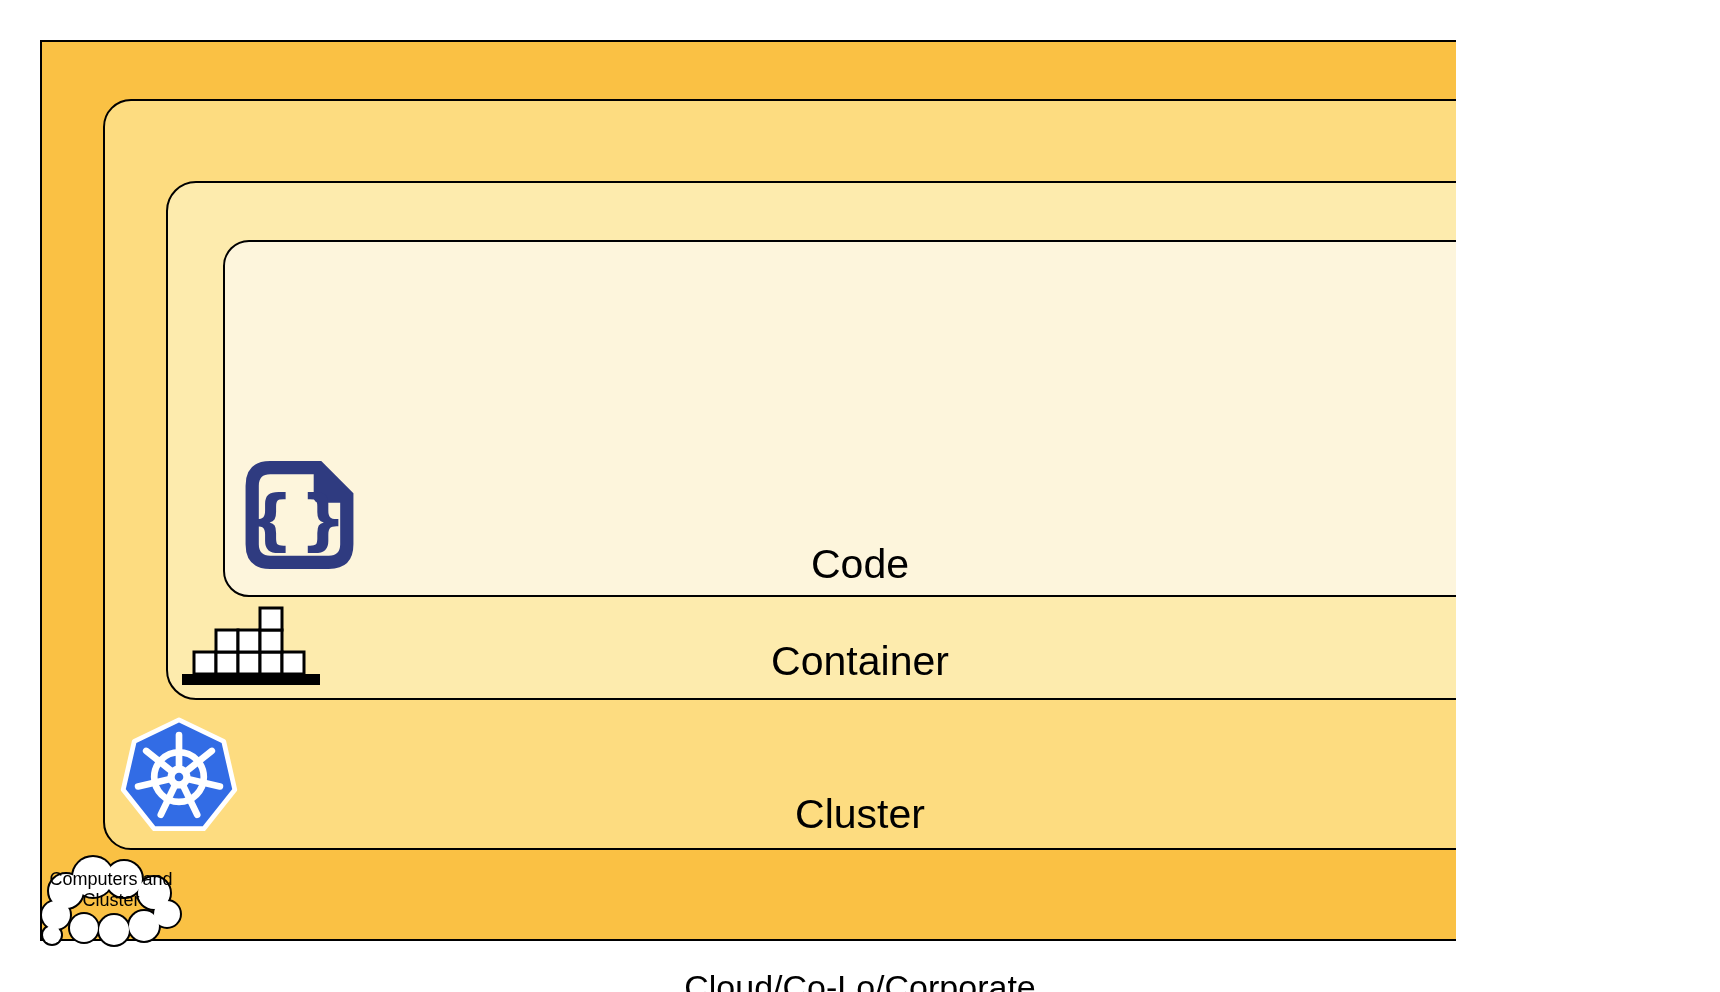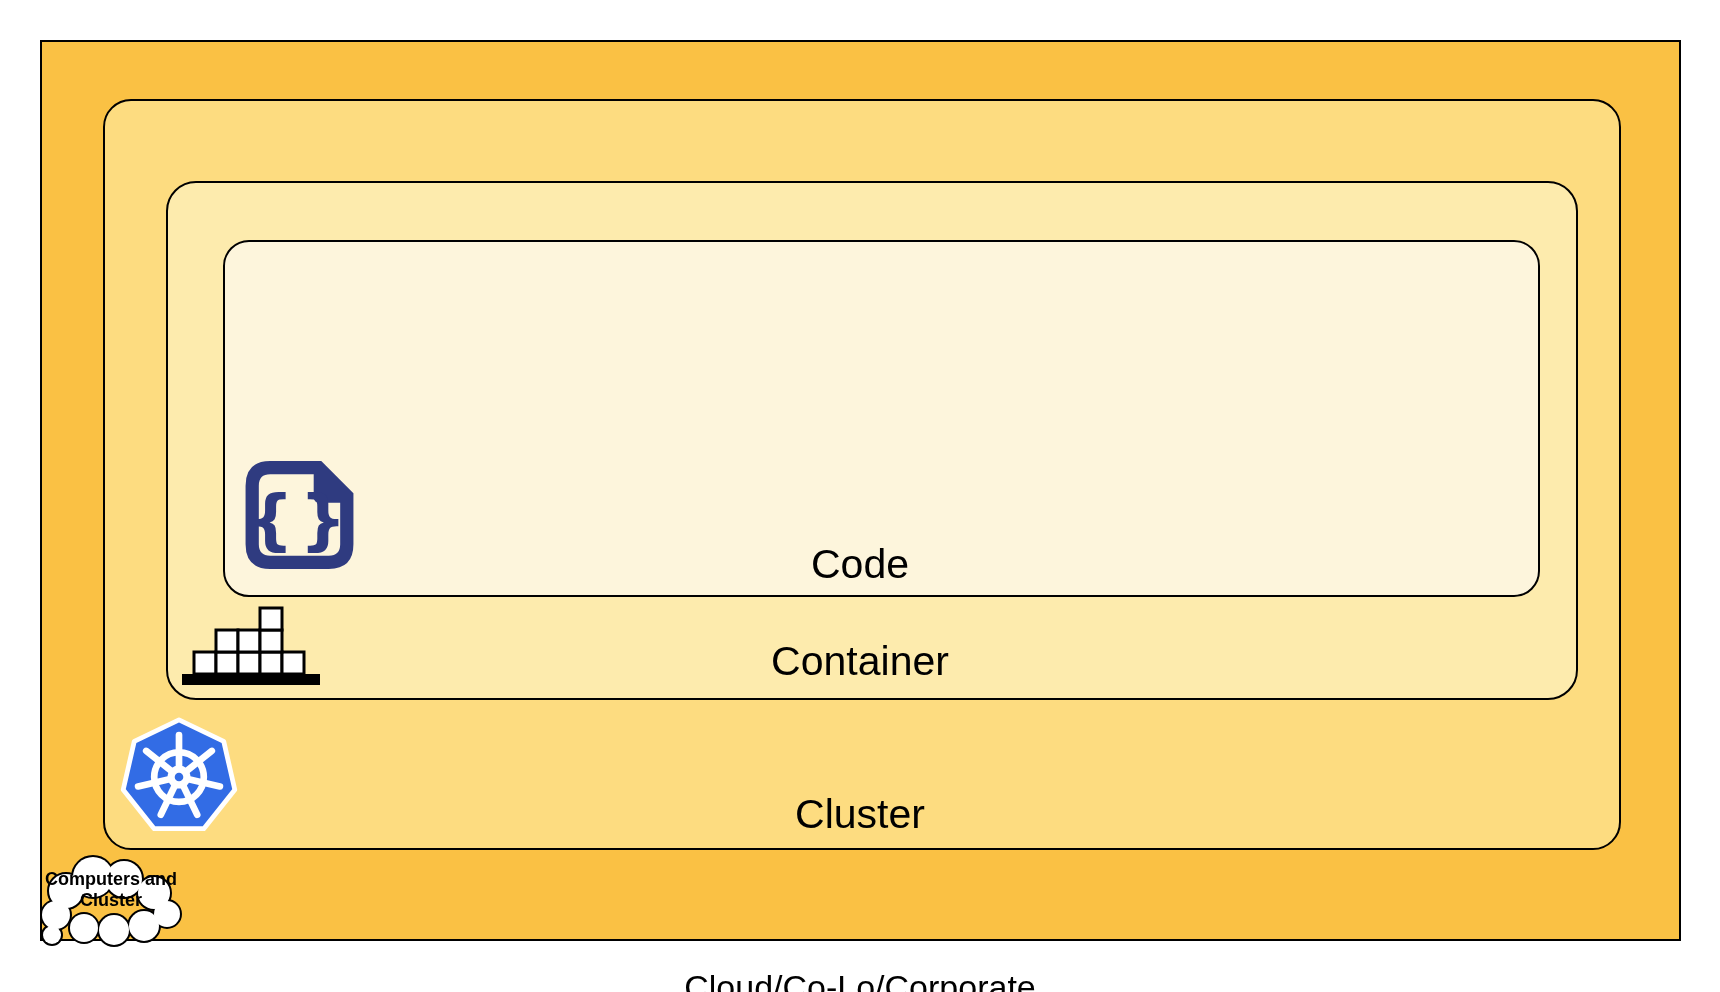--- a/index.html
+++ b/index.html
@@ -1,17 +1,17 @@
 <!DOCTYPE html>
 <html><head>
 <meta charset="utf-8">
 <style>
   html,body{margin:0;padding:0;background:#ffffff;}
   .canvas{
-    position:relative;width:1720px;height:992px;background:#ffffff;
+    position:relative;width:1456px;height:992px;background:#ffffff;
     font-family:"Liberation Sans",sans-serif;color:#000;overflow:hidden;
   }
   .box{position:absolute;border:2px solid #000;box-sizing:border-box;}
   .box-datacenter{left:40px;top:40px;width:1641px;height:901px;background:#FAC144;border-radius:0;}
   .box-cluster{left:61px;top:57px;width:1518px;height:751px;background:#FDDC80;border-radius:28px;}
   .box-container{left:61px;top:80px;width:1412px;height:519px;background:#FDEBAD;border-radius:30px;}
   .box-code{left:55px;top:57px;width:1317px;height:357px;background:#FDF5DC;border-radius:26px;}
   .layer-label{
     position:absolute;left:0;width:1720px;text-align:center;
     font-size:41px;line-height:46px;color:#000;white-space:pre;
@@ -23,21 +23,21 @@
   .label-datacenter span{display:block;margin-top:22px;}
   .icon{position:absolute;}
   .icon-code{left:238px;top:453px;}
   .icon-container{left:182px;top:604px;}
   .icon-k8s{left:117px;top:714px;}
   .icon-cloud{left:36px;top:853px;}
   .cloud-text{
     position:absolute;left:36px;top:869px;width:150px;text-align:center;
     font-size:18px;line-height:21px;color:#000;
   }
-  .cloud-text span{display:block;font-weight:bold;}
+  .cloud-text span{display:block;}
 </style>
 </head>
 <body>
 
 <div class="canvas">
 
   <div class="box box-datacenter">
     <div class="box box-cluster">
       <div class="box box-container">
         <div class="box box-code"></div>

